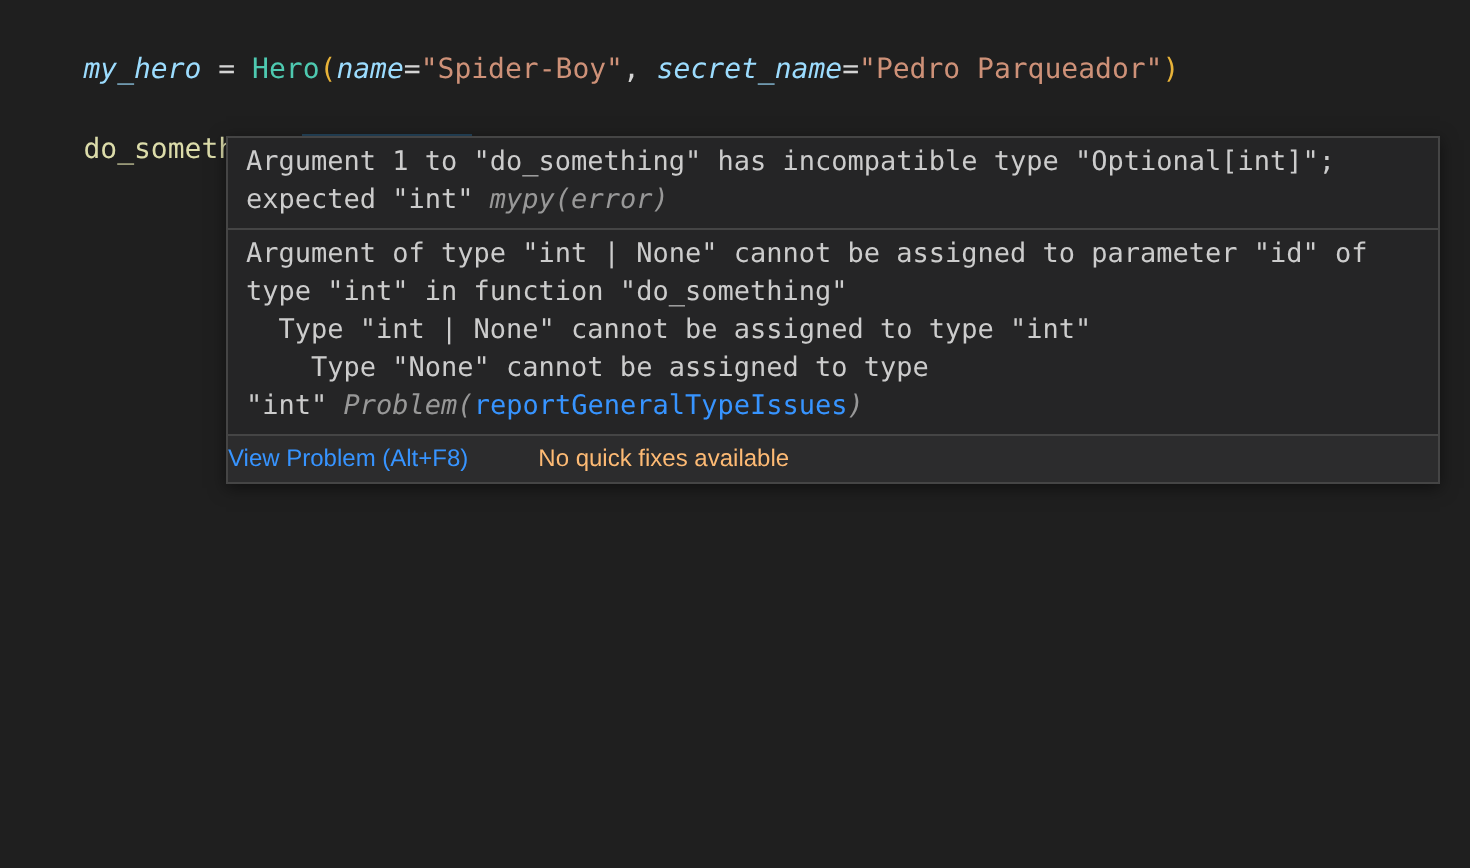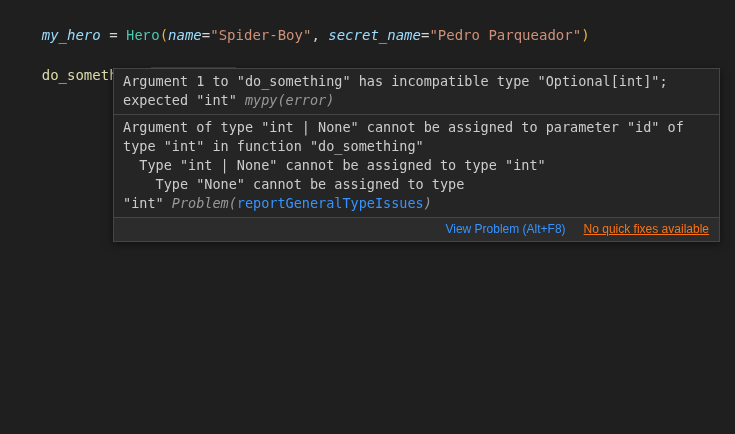--- a/index.html
+++ b/index.html
@@ -19,21 +19,21 @@
     position: absolute;
     left: 8px;
     white-space: pre;
     font-size: 14px;
     line-height: 20px;
     color: #d4d4d4;
   }
   #code-line-1 { top: 5px; }
   #code-line-2 { top: 45px; }
   .tok-var     { color: #9cdcfe; font-style: italic; }
-  .tok-class   { color: #4ec9b0; font-family: Liberation Mono, monospace; }
+  .tok-class   { color: #4ec9b0; }
   .tok-func    { color: #dcdcaa; }
   .tok-str     { color: #ce9178; }
   .tok-plain   { color: #d4d4d4; }
   .tok-bracket { color: #e8b339; }
   .word-highlight {
     background: #25455c;
     text-decoration-line: underline;
     text-decoration-style: wavy;
     text-decoration-color: #f14c4c;
     text-decoration-thickness: 1px;
@@ -77,30 +77,28 @@
   .code-block-line { color: #d4d4d4; }
   
   .hover-status-bar {
     display: flex;
     align-items: center;
     background: #2c2c2d;
     padding: 4px 10px 5px 0;
     font-family: "Liberation Sans", sans-serif;
     font-size: 12px;
     line-height: 14px;
-    justify-content: flex-end;
   }
   .status-link {
     color: #3794ff;
     cursor: pointer;
   }
   .status-text {
-    color: #f97316;
-    margin-left: 18px;
-    text-decoration: underline;
+    color: #fdba74;
+    margin-left: 35px;
   }
 </style>
 </head>
 <body>
 
 <div class="editor">
 
   <div class="code-line" id="code-line-1">
     <span class="tok-var">my_hero</span><span class="tok-plain"> = </span><span class="tok-class">Hero</span><span class="tok-bracket">(</span><span class="tok-var">name</span><span class="tok-plain">=</span><span class="tok-str">"Spider-Boy"</span><span class="tok-plain">, </span><span class="tok-var">secret_name</span><span class="tok-plain">=</span><span class="tok-str">"Pedro Parqueador"</span><span class="tok-bracket">)</span>
   </div>

